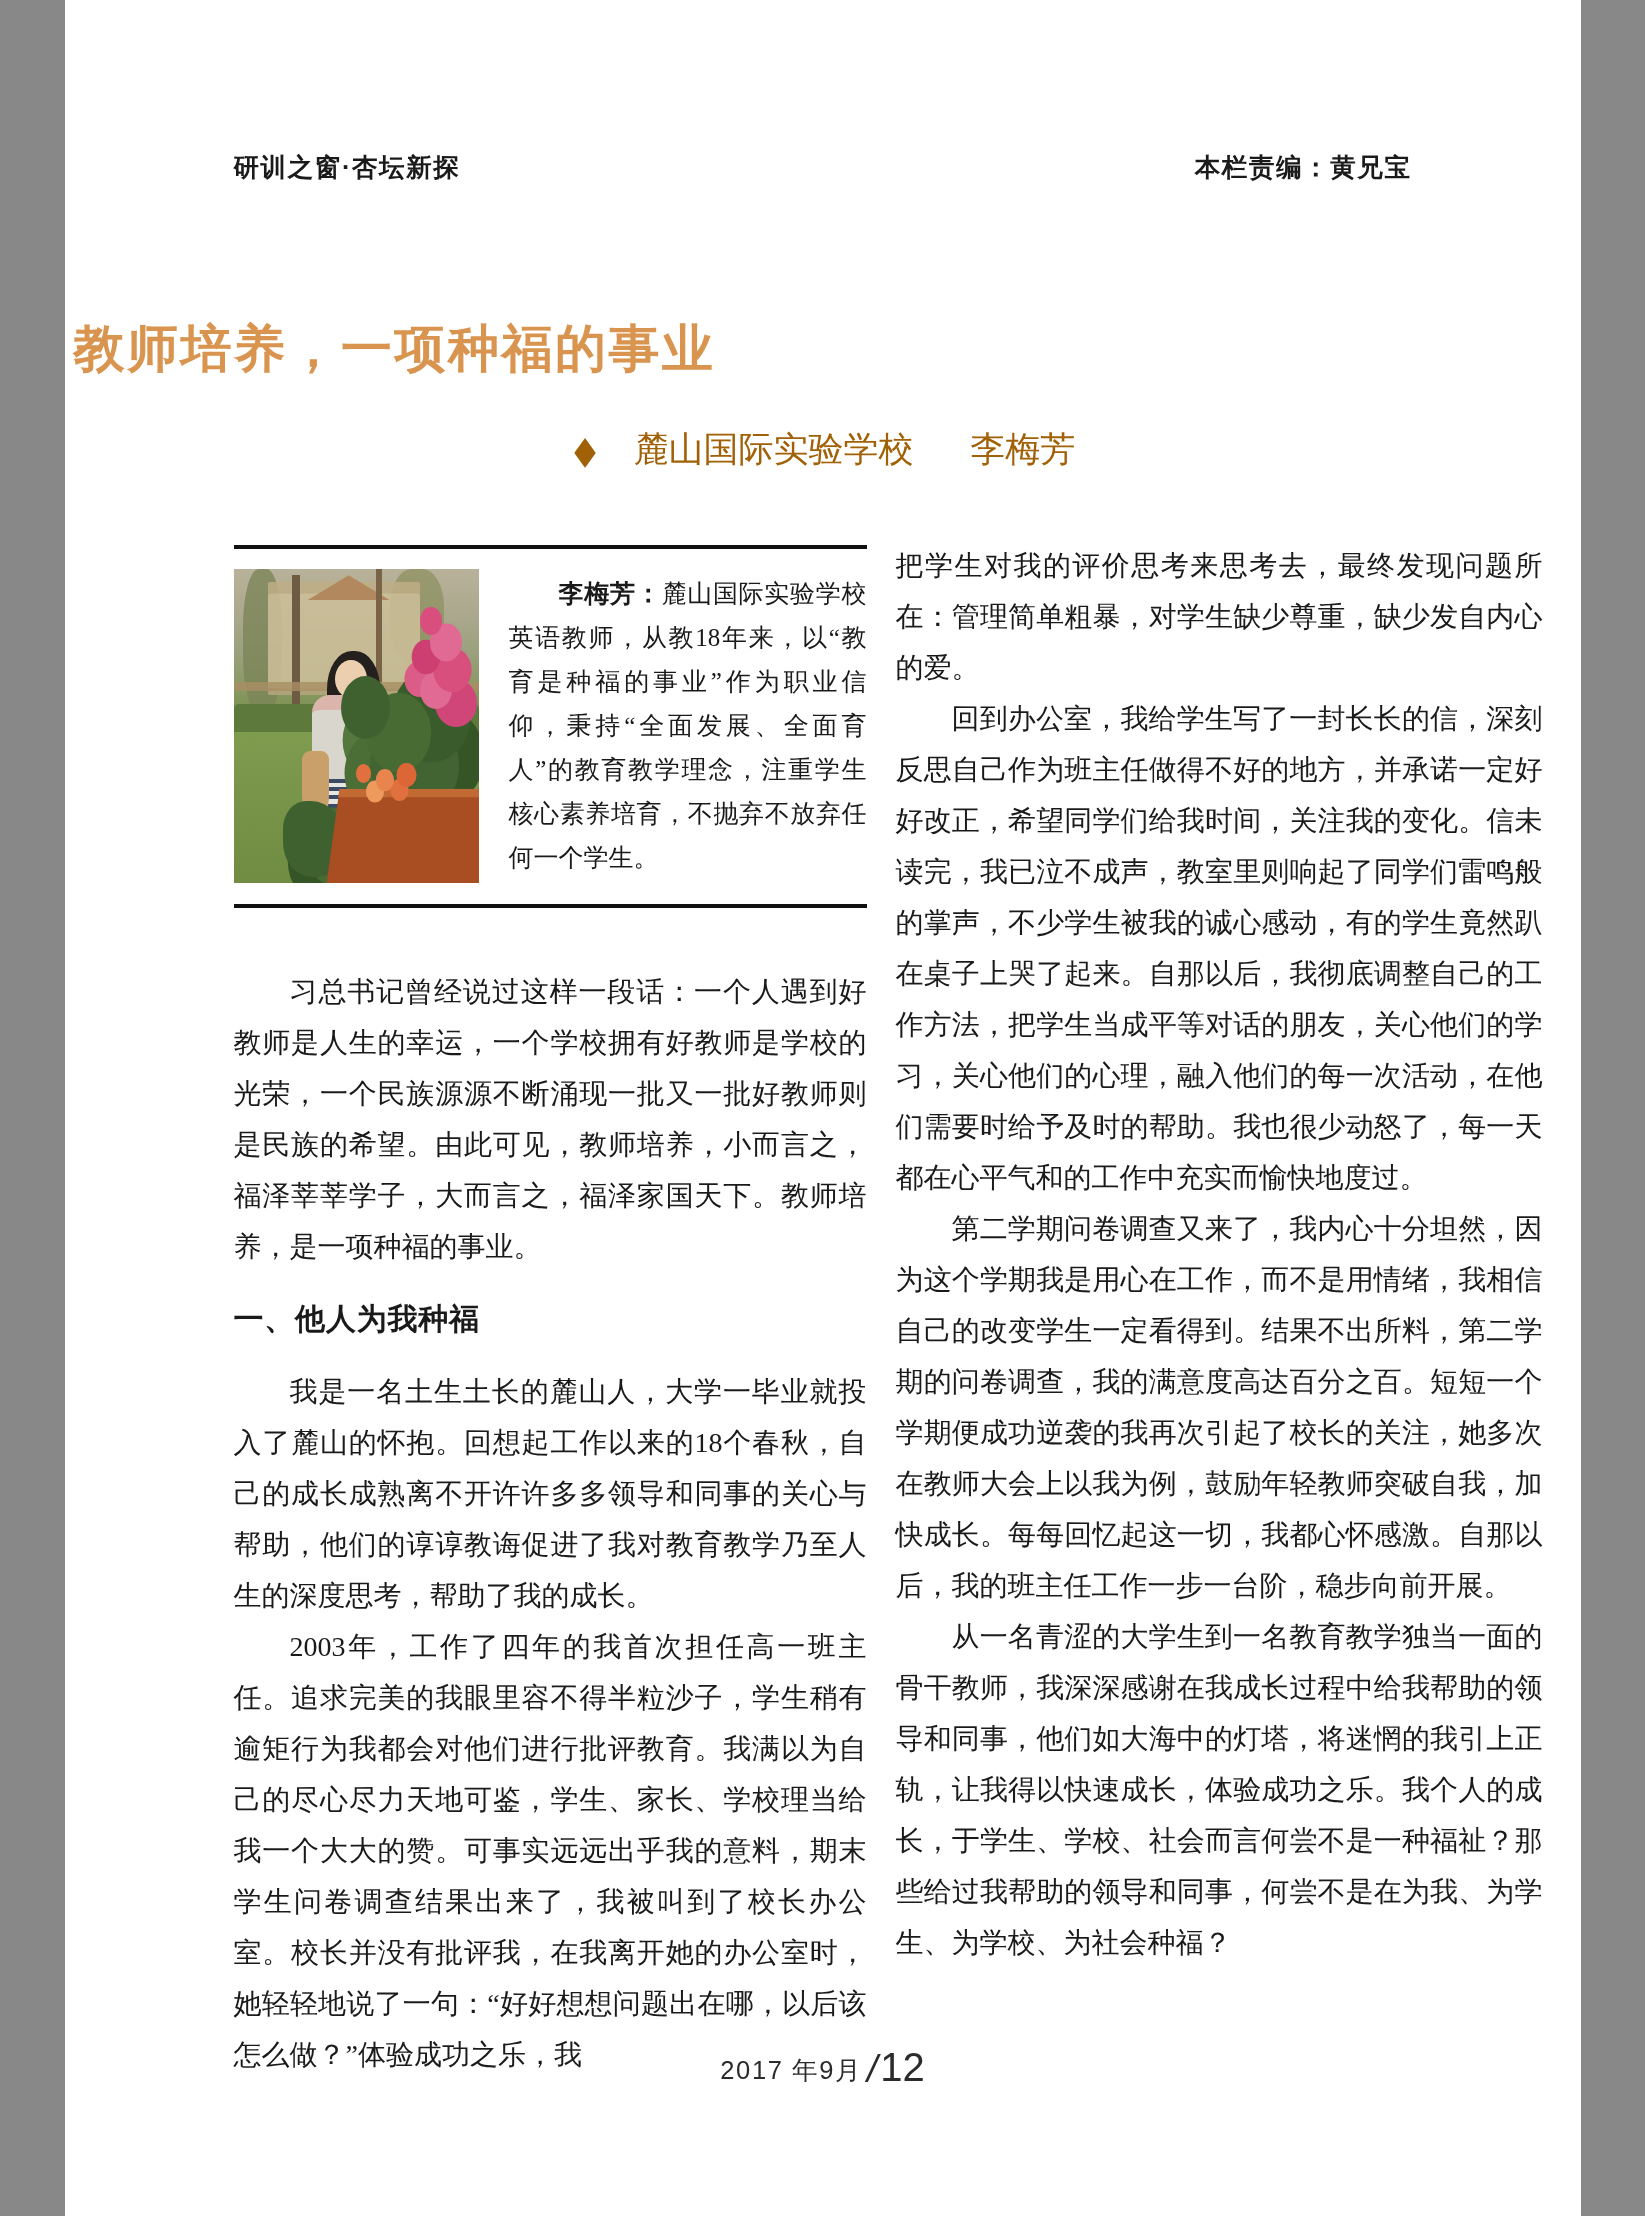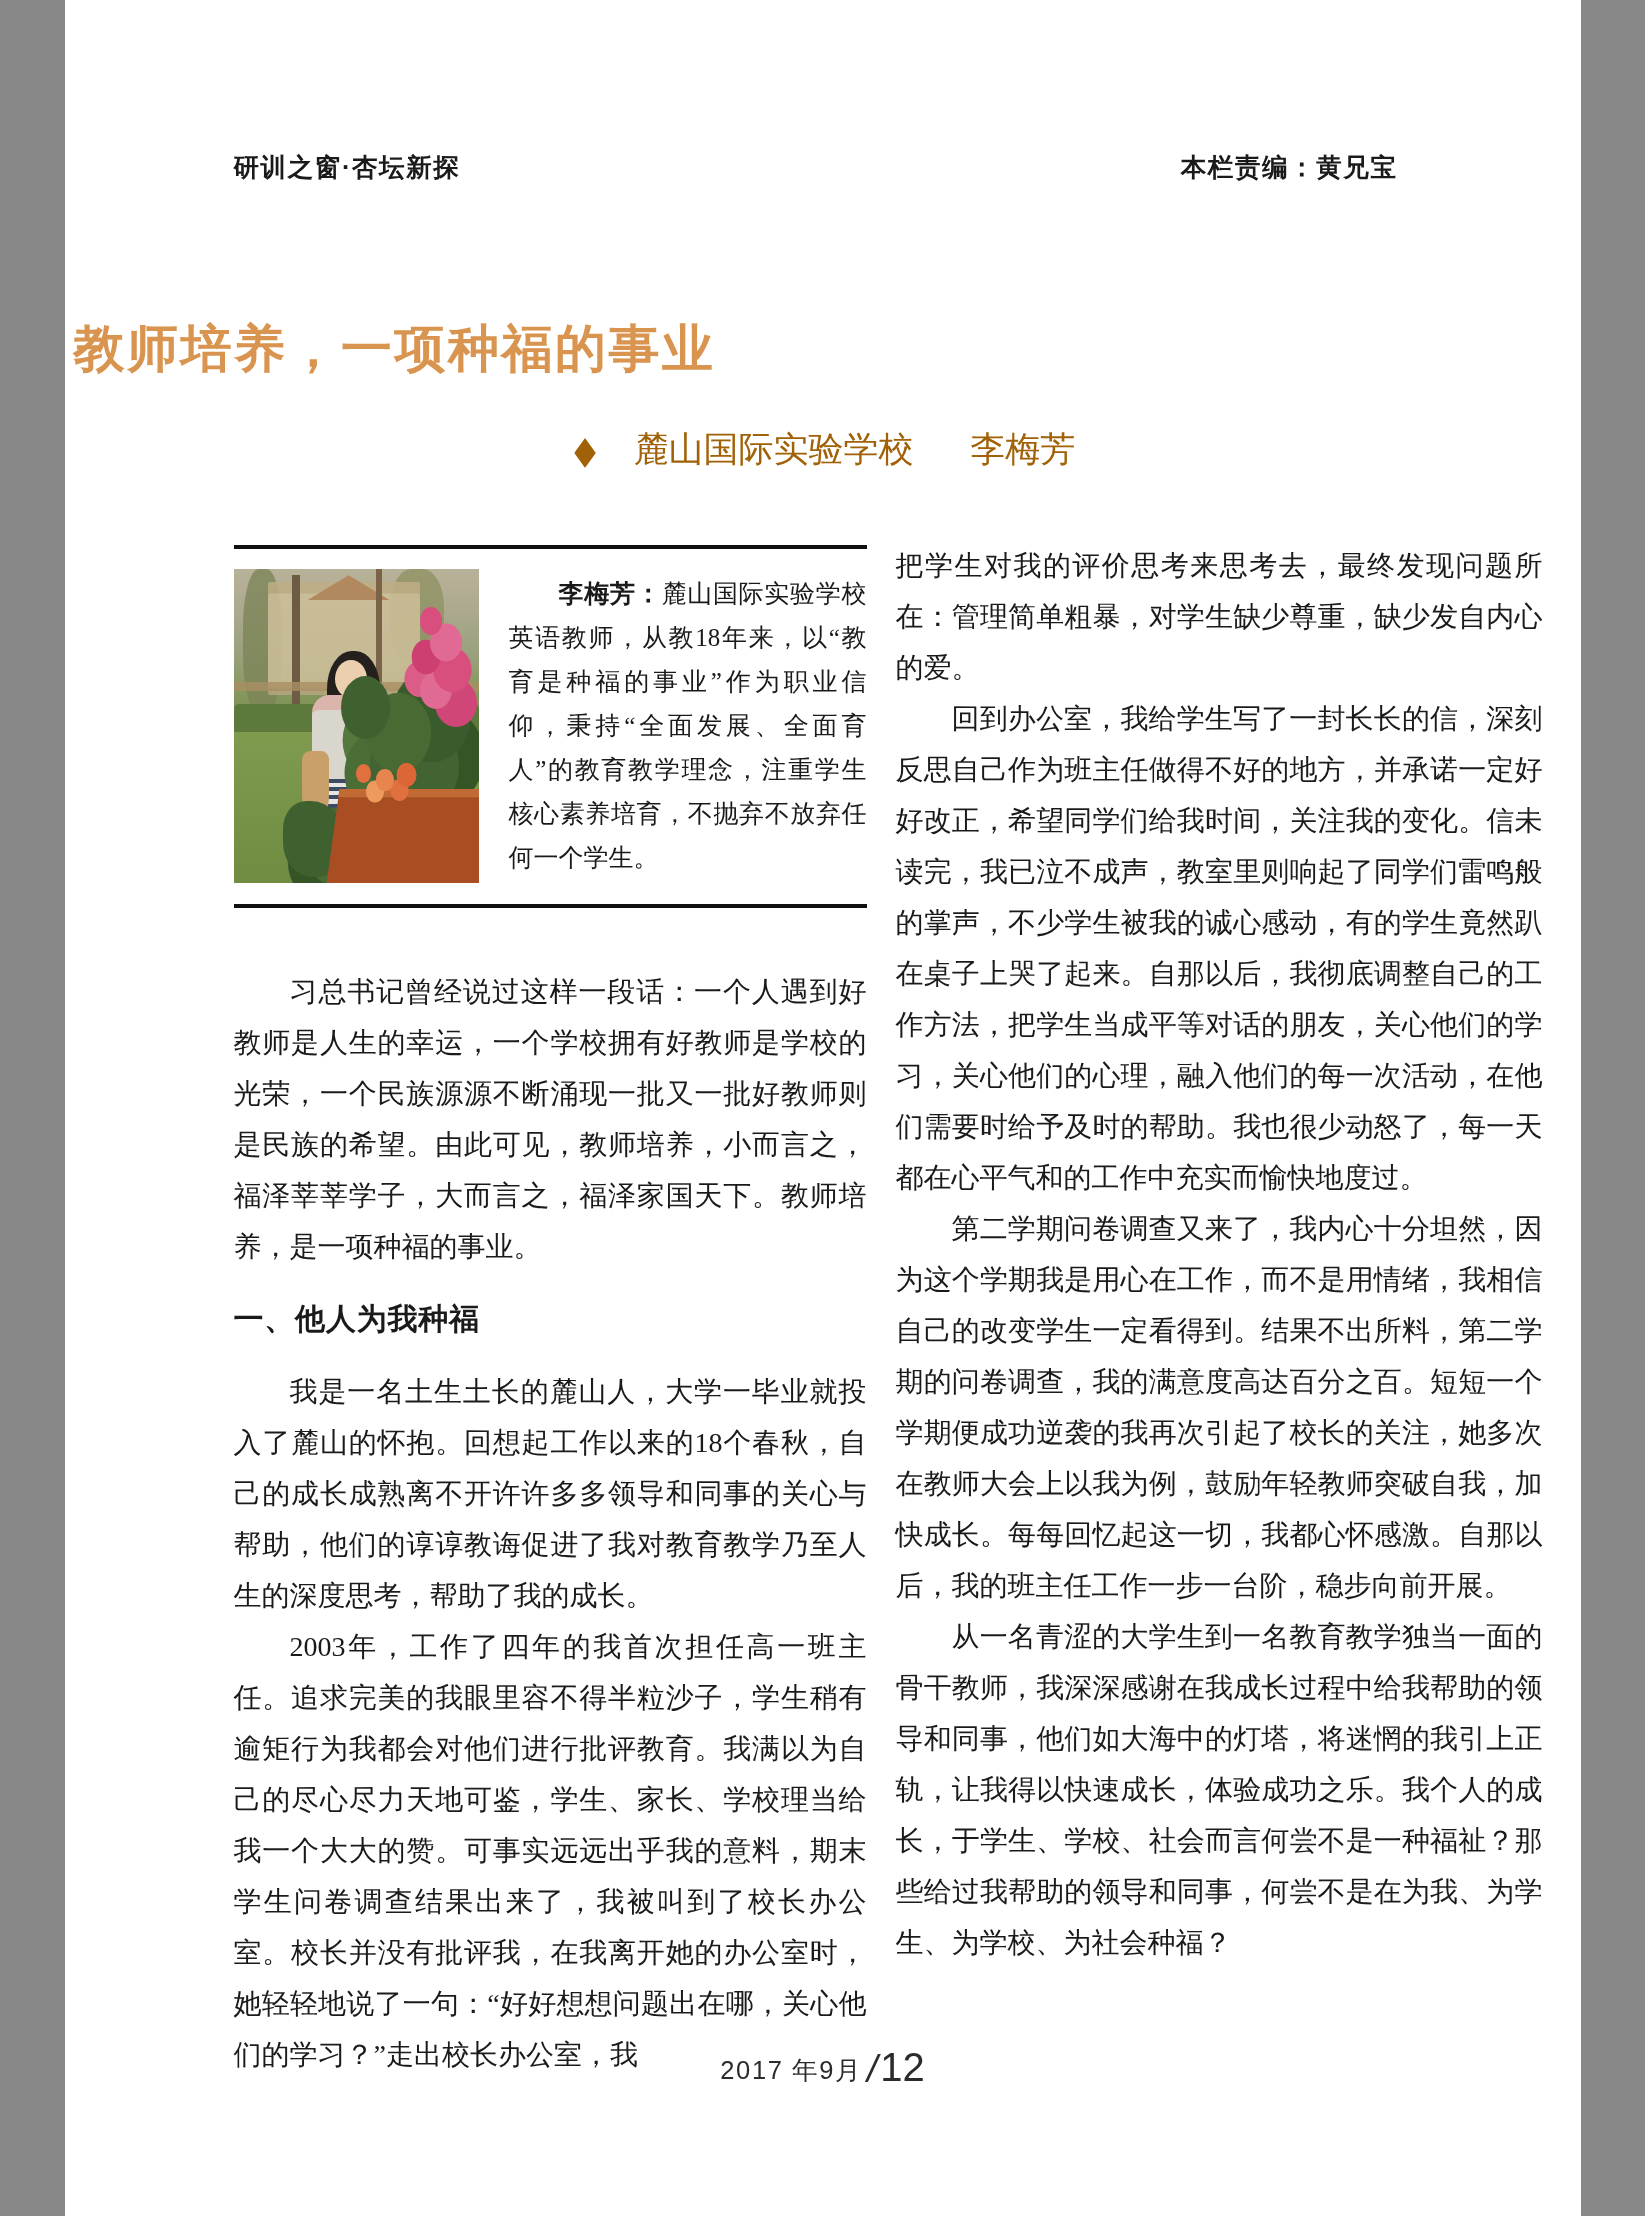--- a/index.html
+++ b/index.html
@@ -7,21 +7,21 @@
     position:relative; width:1516px; height:2216px; margin:0 auto;
     background:#ffffff; overflow:hidden;
     font-family:"Liberation Serif", serif; color:#1a1a1a;
   }
   
   .hdr-left {
     position:absolute; left:169px; top:150px;
     font:bold 25.5px "Liberation Sans", sans-serif; letter-spacing:1.6px;
   }
   .hdr-right {
-    position:absolute; right:183px; top:150px;
+    position:absolute; right:169px; top:150px;
     font:bold 25.5px "Liberation Sans", sans-serif; letter-spacing:1.6px;
   }
   
   .title {
     position:absolute; left:0; top:306px; width:100%; margin:9px;
     text-align:left; font-size:51px; font-weight:bold;
     letter-spacing:2.5px; font-family:"Liberation Serif", serif;
   }
   
   .byline {
@@ -132,21 +132,21 @@
         <div class="ph-orange"></div>
       </div>
       <p class="bio-text"><span class="bio-name">李梅芳：</span><span>麓山国际实验学校英语教师，从教18年来，以“教育是种福的事业”作为职业信仰，秉持“全面发展、全面育人”的教育教学理念，注重学生核心素养培育，不抛弃不放弃任何一个学生。</span></p>
     </div>
 
     <p class="body indent">习总书记曾经说过这样一段话：一个人遇到好教师是人生的幸运，一个学校拥有好教师是学校的光荣，一个民族源源不断涌现一批又一批好教师则是民族的希望。由此可见，教师培养，小而言之，福泽莘莘学子，大而言之，福泽家国天下。教师培养，是一项种福的事业。</p>
 
     <h2 class="section-heading">一、他人为我种福</h2>
 
     <p class="body indent">我是一名土生土长的麓山人，大学一毕业就投入了麓山的怀抱。回想起工作以来的18个春秋，自己的成长成熟离不开许许多多领导和同事的关心与帮助，他们的谆谆教诲促进了我对教育教学乃至人生的深度思考，帮助了我的成长。</p>
-    <p class="body indent">2003年，工作了四年的我首次担任高一班主任。追求完美的我眼里容不得半粒沙子，学生稍有逾矩行为我都会对他们进行批评教育。我满以为自己的尽心尽力天地可鉴，学生、家长、学校理当给我一个大大的赞。可事实远远出乎我的意料，期末学生问卷调查结果出来了，我被叫到了校长办公室。校长并没有批评我，在我离开她的办公室时，她轻轻地说了一句：“好好想想问题出在哪，关心他们的学习？”走出校长办公室，我</p>
+    <p class="body indent">2003年，工作了四年的我首次担任高一班主任。追求完美的我眼里容不得半粒沙子，学生稍有逾矩行为我都会对他们进行批评教育。我满以为自己的尽心尽力天地可鉴，学生、家长、学校理当给我一个大大的赞。可事实远远出乎我的意料，期末学生问卷调查结果出来了，我被叫到了校长办公室。校长并没有批评我，在我离开她的办公室时，她轻轻地说了一句：“好好想想问题出在哪，以后该怎么做？”体验成功之乐，我</p>
   </section>
 
   <section class="col-right">
     <p class="body">把学生对我的评价思考来思考去，最终发现问题所在：管理简单粗暴，对学生缺少尊重，缺少发自内心的爱。</p>
     <p class="body indent">回到办公室，我给学生写了一封长长的信，深刻反思自己作为班主任做得不好的地方，并承诺一定好好改正，希望同学们给我时间，关注我的变化。信未读完，我已泣不成声，教室里则响起了同学们雷鸣般的掌声，不少学生被我的诚心感动，有的学生竟然趴在桌子上哭了起来。自那以后，我彻底调整自己的工作方法，把学生当成平等对话的朋友，关心他们的学习，关心他们的心理，融入他们的每一次活动，在他们需要时给予及时的帮助。我也很少动怒了，每一天都在心平气和的工作中充实而愉快地度过。</p>
     <p class="body indent">第二学期问卷调查又来了，我内心十分坦然，因为这个学期我是用心在工作，而不是用情绪，我相信自己的改变学生一定看得到。结果不出所料，第二学期的问卷调查，我的满意度高达百分之百。短短一个学期便成功逆袭的我再次引起了校长的关注，她多次在教师大会上以我为例，鼓励年轻教师突破自我，加快成长。每每回忆起这一切，我都心怀感激。自那以后，我的班主任工作一步一台阶，稳步向前开展。</p>
     <p class="body indent">从一名青涩的大学生到一名教育教学独当一面的骨干教师，我深深感谢在我成长过程中给我帮助的领导和同事，他们如大海中的灯塔，将迷惘的我引上正轨，让我得以快速成长，体验成功之乐。我个人的成长，于学生、学校、社会而言何尝不是一种福祉？那些给过我帮助的领导和同事，何尝不是在为我、为学生、为学校、为社会种福？</p>
   </section>
 
   <footer class="page-footer">

